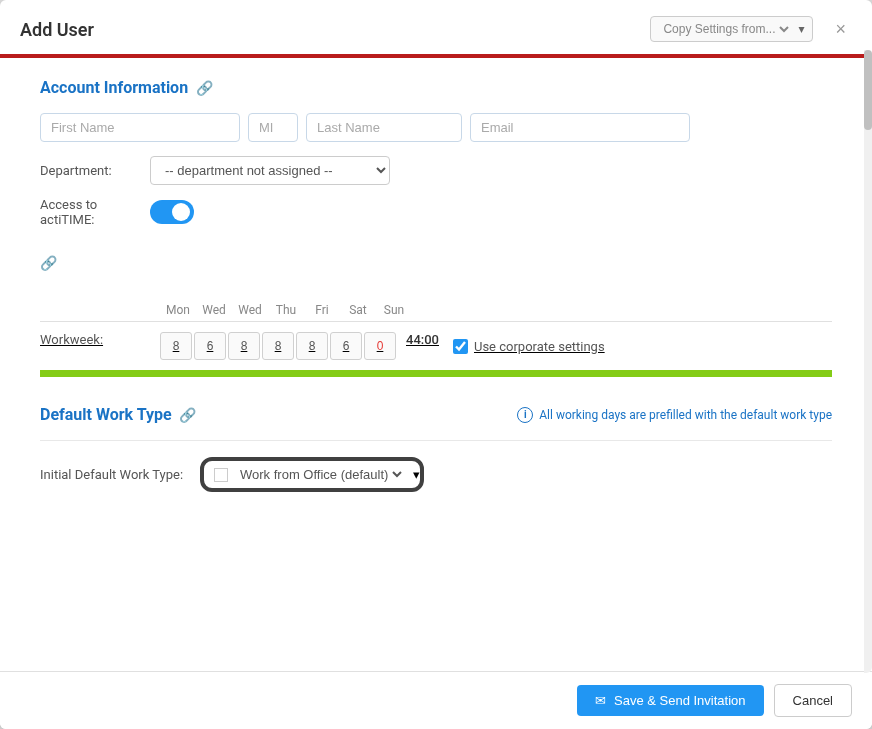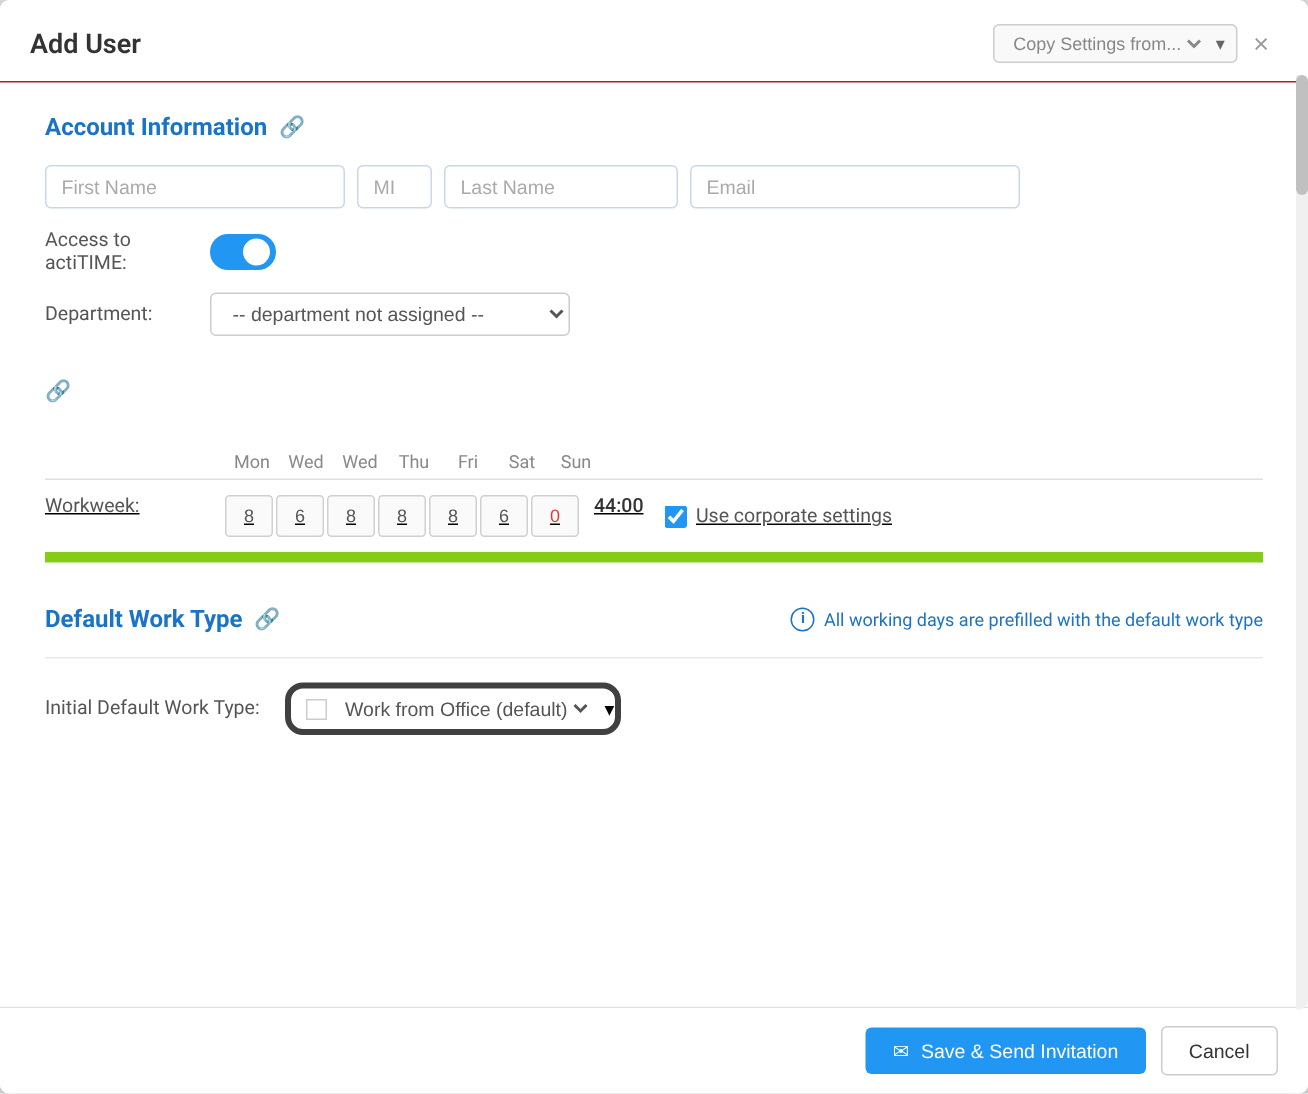--- a/index.html
+++ b/index.html
@@ -20,31 +20,31 @@
       min-height: 729px;
       position: relative;
       display: flex;
       flex-direction: column;
     }
     .dialog-header {
       display: flex;
       align-items: center;
       justify-content: space-between;
       padding: 16px 20px 12px;
-      border-bottom: 1px solid #b91c1c;
+      border-bottom: 4px solid #b91c1c;
     }
     .dialog-title {
       font-size: 18px;
       font-weight: 600;
       color: #333;
     }
     .header-right {
       display: flex;
       align-items: center;
-      gap: 4px;
+      gap: 16px;
     }
     .copy-settings-dropdown {
       display: flex;
       align-items: center;
       border: 1px solid #ccc;
       border-radius: 4px;
       background: #f9f9f9;
       padding: 4px 8px;
       gap: 6px;
       cursor: pointer;
@@ -65,21 +65,21 @@
       font-size: 18px;
       color: #999;
       cursor: pointer;
       padding: 2px 6px;
       line-height: 1;
     }
 
     .dialog-body {
       flex: 1;
       overflow-y: auto;
-      padding: 20px 30px;
+      padding: 20px 40px;
     }
 
     .section {
       margin-bottom: 28px;
     }
     .section-header {
       display: flex;
       align-items: center;
       gap: 8px;
       margin-bottom: 16px;
@@ -388,32 +388,32 @@
       </div>
 
       <div class="form-row">
         <input class="input-field input-first-name" type="text" placeholder="First Name" style="">
         <input class="input-field input-mi" type="text" placeholder="MI" style="">
         <input class="input-field input-last-name" type="text" placeholder="Last Name" style="">
         <input class="input-field input-email" type="email" placeholder="Email" style="">
       </div>
 
       <div class="label-row">
+        <span class="field-label">Department:</span>
+        <select class="dept-select">
+          <option>-- department not assigned --</option>
+        </select>
+      </div>
+
+      <div class="label-row">
         <span class="field-label">Access to actiTIME:</span>
         <label class="toggle-switch">
           <input type="checkbox" checked="" style="">
           <span class="toggle-slider"></span>
         </label>
-      </div>
-
-      <div class="label-row">
-        <span class="field-label">Department:</span>
-        <select class="dept-select">
-          <option>-- department not assigned --</option>
-        </select>
       </div>
 
     </div>
 
     <div class="section">
       <div class="section-header">
         <span class="link-icon">🔗</span>
       </div>
 
       <div class="workweek-days-header">

